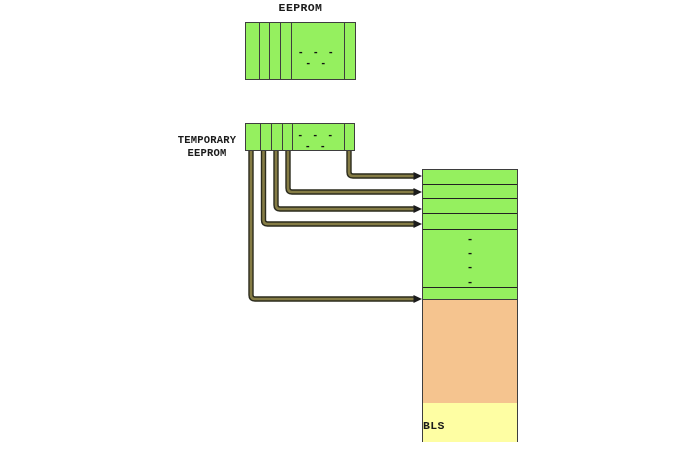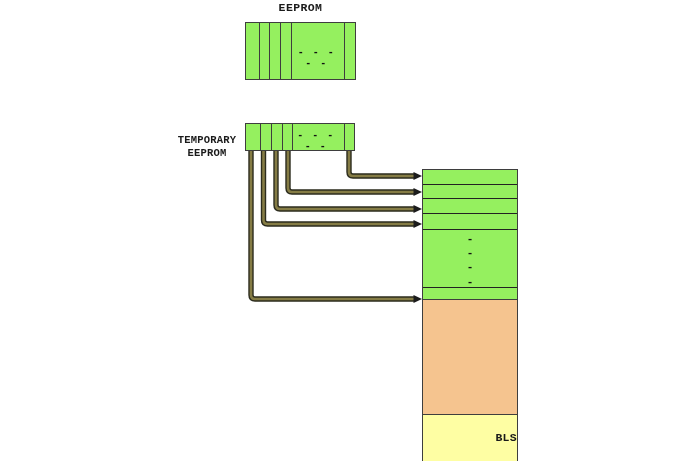--- a/index.html
+++ b/index.html
@@ -20,21 +20,21 @@
   .hline{position:absolute;left:0;right:0;height:1px;background:#222222;}
   .ellipsis{
     position:absolute;font-weight:bold;color:#111;font-size:10px;letter-spacing:1.5px;
     left:46px;right:14px;text-align:center;
   }
   .eeprom-box .ellipsis{top:24px;}
   .buffer-box .ellipsis{top:6px;}
   .col-block{position:absolute;left:422px;width:96px;box-sizing:border-box;}
   .col-green{top:169px;height:131px;background:var(--cell_green);border:1.5px solid var(--border_dark);}
   .col-orange{top:300px;height:115px;background:var(--block_orange);border:1.5px solid var(--border_dark);border-top:none;}
-  .col-yellow{top:415px;height:46px;background:var(--block_yellow);border:1.5px solid var(--border_dark);border-top:none;border-bottom:none;text-align:right;}
+  .col-yellow{top:403px;height:39px;background:var(--block_yellow);border:1.5px solid var(--border_dark);border-top:none;border-bottom:none;text-align:left;}
   .bls-label{display:inline-block;margin-top:16px;font-weight:bold;font-size:11.5px;color:#1a1a1a;letter-spacing:.3px;}
   .vdash{position:absolute;left:0;width:100%;text-align:center;font-weight:bold;font-size:11px;color:#111;line-height:10px;}
   svg.connectors{position:absolute;left:0;top:0;pointer-events:none;}
 </style>
 </head>
 <body>
 
 <div class="canvas">
 
   <div class="label eeprom-label">EEPROM</div>

